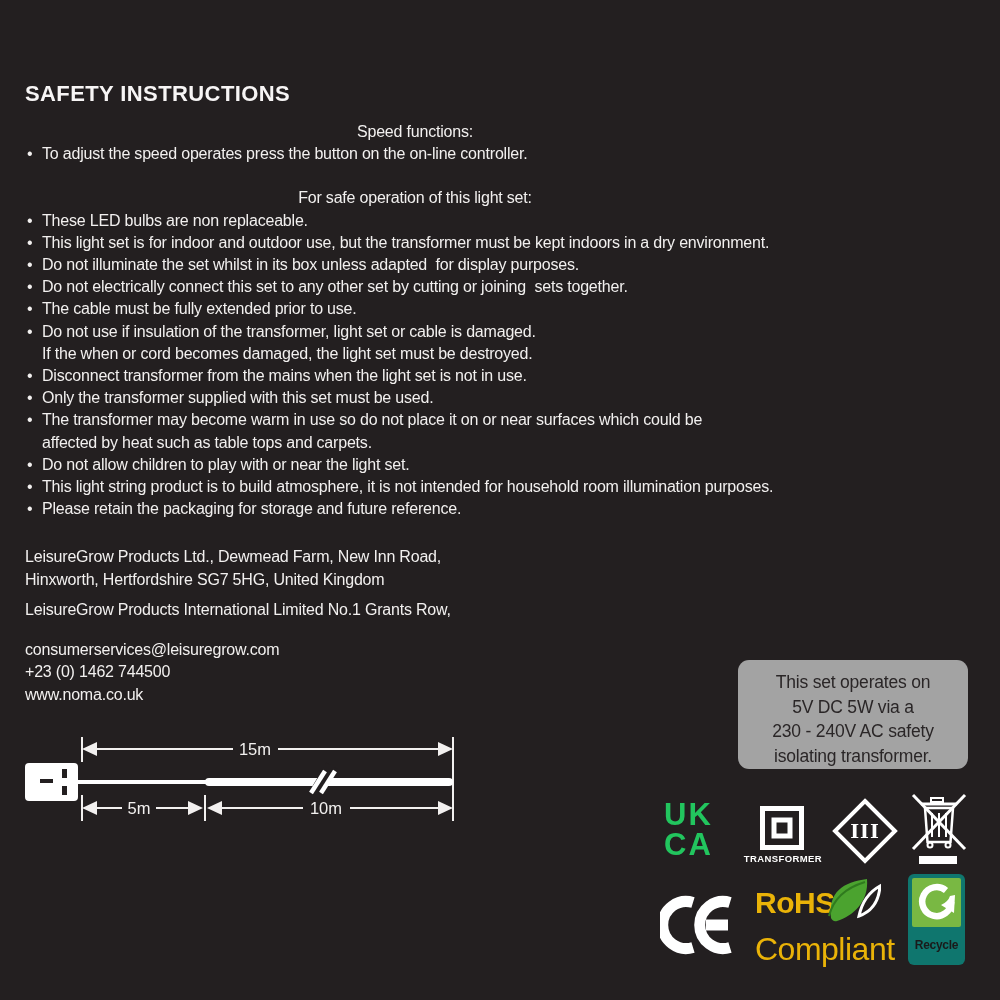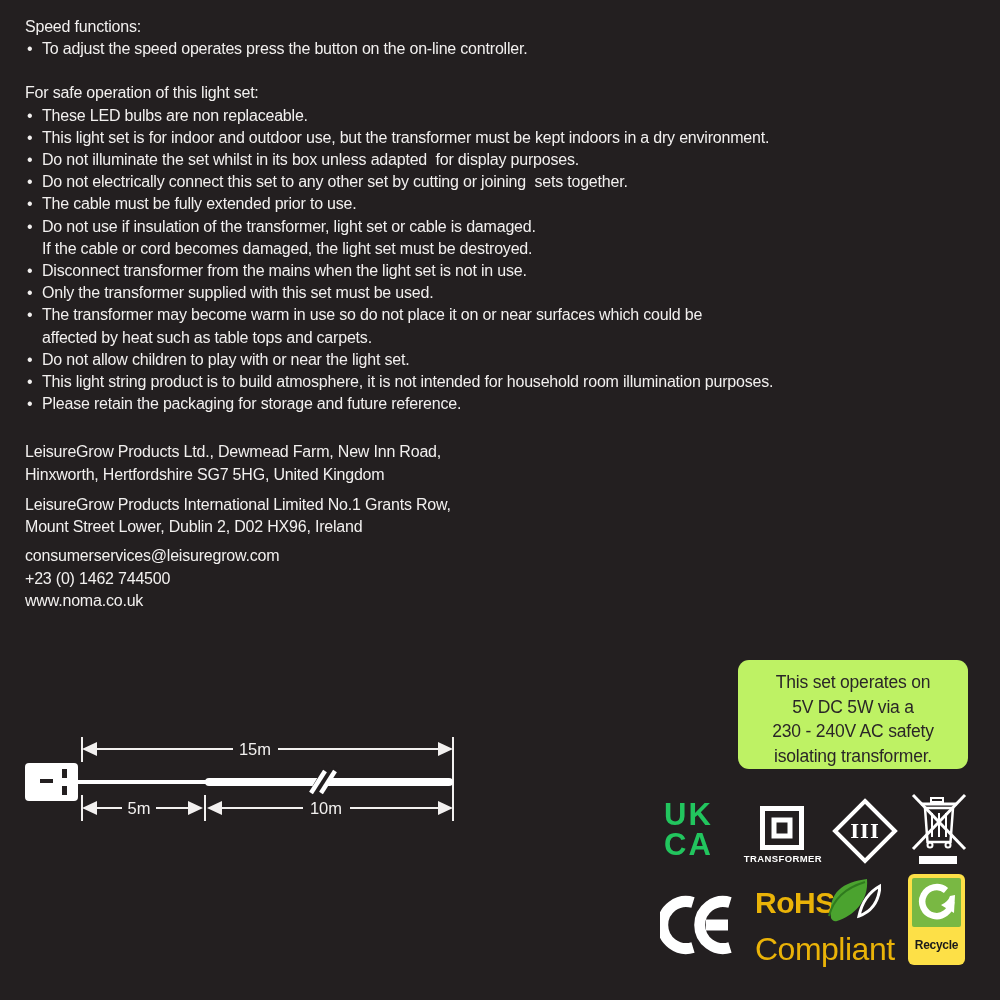--- a/index.html
+++ b/index.html
@@ -14,35 +14,35 @@
   }
   .content {
     position: absolute; left: 25px; top: 0; width: 780px;
     font-size: 16px; letter-spacing: -0.2px; line-height: 22.2px;
   }
   .title {
     margin: 0; padding-top: 83px;
     font-size: 22px; line-height: 22px; font-weight: 600; letter-spacing: 0.4px;
     color: #f7f5f5;
   }
-  .sec-heading { margin: 0; }
+  .sec-heading { margin: 0; text-align: center; }
   .speed-heading { margin-top: 16px; }
   .safety-heading { margin-top: 22px; }
   ul.bullets { list-style: none; margin: 0; padding: 0; }
   ul.bullets li { position: relative; padding-left: 17px; }
   ul.bullets li::before { content: "\2022"; position: absolute; left: 2px; top: 0; }
   ul.bullets li div { white-space: pre-wrap; }
   .address { margin: 0; }
   .address-1 { margin-top: 26px; }
   .address-2 { margin-top: 8px; }
-  .contact { margin-top: 7px; line-height: 22.4px; }
+  .contact { margin-top: 18px; line-height: 22.4px; }
 
   .info-box {
     position: absolute; left: 738px; top: 660px; width: 230px; height: 109px;
-    background: #bef264; border-radius: 11px;
+    background: #a3a3a3; border-radius: 11px;
     color: #2a2627; font-size: 17.5px; line-height: 24.5px;
     text-align: center; padding-top: 10px; letter-spacing: -0.2px;
   }
 
   .diagram { position: absolute; left: 20px; top: 733px; }
   .diagram text { font-family: "Liberation Sans", sans-serif; font-size: 16.5px; fill: #f2f0ef; letter-spacing: 0px; }
 
   .mark { position: absolute; }
   .ukca { left: 664px; top: 800px; font-weight: 700; font-size: 31px; line-height: 30px; letter-spacing: 2px; color: #22c55e; }
   .transformer { left: 742px; top: 806px; width: 80px; text-align: center; }
@@ -50,29 +50,30 @@
   .class3 { left: 832px; top: 798px; }
   .class3 text { font-family: "DejaVu Serif", serif; font-size: 19px; font-weight: 700; fill: #fff; letter-spacing: 1px; }
   .weee { left: 911px; top: 793px; }
   .ce { left: 660px; top: 894px; }
   .rohs { left: 755px; top: 888px; color: #eab308; width: 140px; }
   .rohs-line1 { font-size: 30px; font-weight: 700; line-height: 30px; letter-spacing: -0.5px; }
   .rohs-line2 { font-size: 32px; font-weight: 400; line-height: 31px; letter-spacing: -0.5px; margin-top: 16px; }
   .rohs-leaf { position: absolute; left: 72px; top: -10px; }
   .recycle {
     left: 908px; top: 874px; width: 57px; height: 91px;
-    background: #fde047; border-radius: 6px; padding: 4px;
+    background: #0f766e; border-radius: 6px; padding: 4px;
   }
   .recycle-box { width: 49px; height: 49px; background: #79b843; border-radius: 2px; display: flex; align-items: center; justify-content: center; }
   .recycle-label { color: #1a1a1a; font-size: 12px; font-weight: 700; text-align: center; margin-top: 11px; letter-spacing: -0.3px; }
 </style>
 </head>
 <body>
 
 <div class="content">
+  <h1 class="title">SAFETY INSTRUCTIONS</h1>
 
   <p class="sec-heading speed-heading">Speed functions:</p>
   <ul class="bullets">
       <li>
         <div>To adjust the speed operates press the button on the on-line controller.</div>
       </li>
     </ul>
 
   <p class="sec-heading safety-heading">For safe operation of this light set:</p>
   <ul class="bullets">
@@ -86,21 +87,21 @@
         <div>Do not illuminate the set whilst in its box unless adapted  for display purposes.</div>
       </li>
       <li>
         <div>Do not electrically connect this set to any other set by cutting or joining  sets together.</div>
       </li>
       <li>
         <div>The cable must be fully extended prior to use.</div>
       </li>
       <li>
         <div>Do not use if insulation of the transformer, light set or cable is damaged.</div>
-        <div>If the cable or cord becomes damaged, the light set must be destroyed.</div>
+        <div>If the when or cord becomes damaged, the light set must be destroyed.</div>
       </li>
       <li>
         <div>Disconnect transformer from the mains when the light set is not in use.</div>
       </li>
       <li>
         <div>Only the transformer supplied with this set must be used.</div>
       </li>
       <li>
         <div>The transformer may become warm in use so do not place it on or near surfaces which could be</div>
         <div>affected by heat such as table tops and carpets.</div>
@@ -115,21 +116,20 @@
         <div>Please retain the packaging for storage and future reference.</div>
       </li>
     </ul>
 
   <p class="address address-1">
     <span>LeisureGrow Products Ltd., Dewmead Farm, New Inn Road,</span><br>
     <span>Hinxworth, Hertfordshire SG7 5HG, United Kingdom</span>
   </p>
   <p class="address address-2">
     <span>LeisureGrow Products International Limited No.1 Grants Row,</span><br>
-    <span>Mount Street Lower, Dublin 2, D02 HX96, Ireland</span>
   </p>
 
   <p class="address contact">
     <span>consumerservices@leisuregrow.com</span><br>
     <span>+23 (0) 1462 744500</span><br>
     <span>www.noma.co.uk</span>
   </p>
 </div>
 
 <svg class="diagram" width="455" height="92" viewBox="0 0 455 92">

